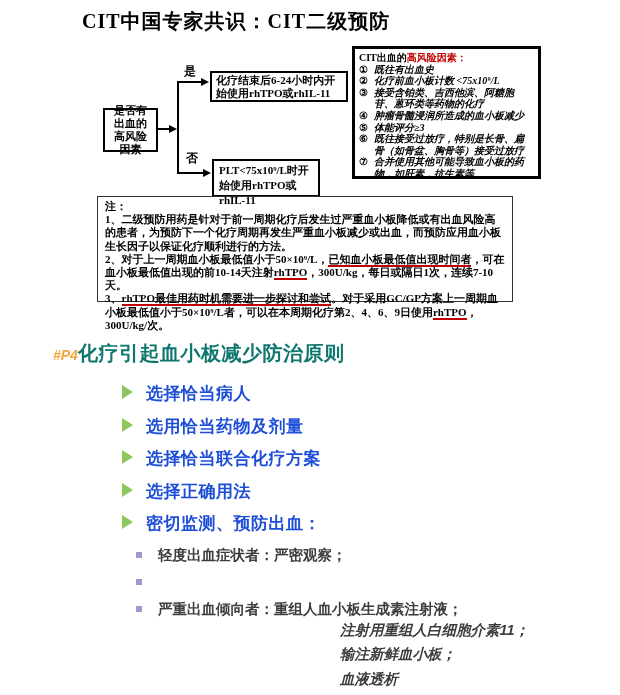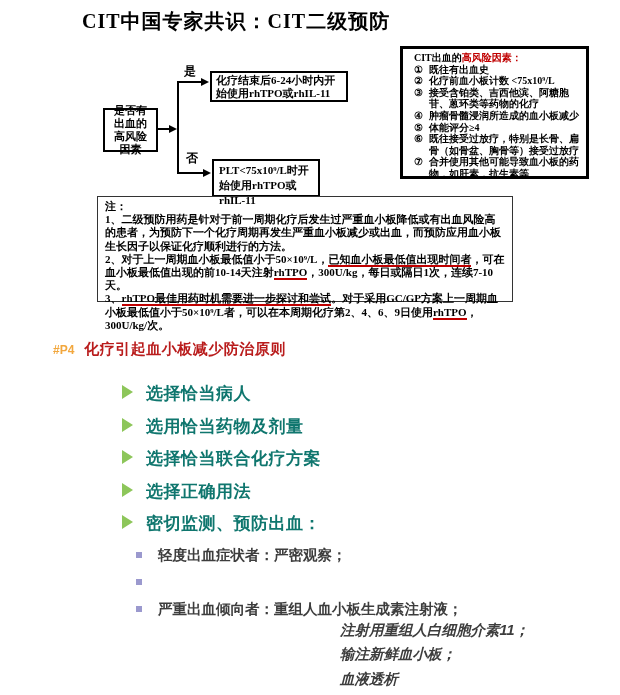--- a/index.html
+++ b/index.html
@@ -9,26 +9,26 @@
 
   .title { position:absolute; left:82px; top:8px; font-size:20px; font-weight:bold; letter-spacing:1px; }
 
   
   .box { position:absolute; border:2px solid #000; background:#fff; font-weight:bold; }
   .decision { left:103px; top:108px; width:55px; height:44px; font-size:11px; line-height:13px;
               display:flex; align-items:center; justify-content:center; text-align:center; padding:5px; }
   .yes-box { left:210px; top:71px; width:138px; height:31px; font-size:11px; line-height:13px; padding:1px 4px; }
   .no-box  { left:212px; top:159px; width:108px; height:38px; font-size:11px; line-height:15px; padding:2px 5px; }
   .risk-box{ left:352px; top:46px; width:189px; height:133px; border-width:3px;
-             font-size:10px; line-height:11.6px; padding:3px 5px 0 11px;margin-left:48px; }
+             font-size:10px; line-height:11.6px; padding:3px 5px 0 4px; }
   .risk-title { white-space:nowrap; }
   .red { color:#c00000; }
   .risk-item { display:flex; }
   .risk-item .num { flex:0 0 15px; }
-  .risk-item .txt { flex:1; }
+  .risk-item .txt { flex:1;font-style:italic; }
 
   .flow-label { position:absolute; font-size:12px; font-weight:bold; }
   .lbl-yes { left:184px; top:63px; }
   .lbl-no  { left:186px; top:150px; }
 
   .cline { position:absolute; background:#000; }
   .l1 { left:157px; top:128px; width:14px; height:2px; }
   .lv { left:177px; top:81px;  width:2px;  height:93px; }
   .l2 { left:179px; top:81px;  width:22px; height:2px; }
   .l3 { left:179px; top:172px; width:25px; height:2px; }
@@ -42,24 +42,24 @@
   
   .note-box { position:absolute; left:97px; top:196px; width:416px; height:106px;
               border:1.5px solid #333; padding:3px 7px; font-size:11px; font-weight:bold;
               line-height:13.2px; }
   .note-box p { margin:0; }
   .ru { border-bottom:2px solid #c00000; }
 
   
   .sans { font-family:"Liberation Sans","DejaVu Sans",sans-serif; }
   .section-heading { position:absolute; left:53px; top:340px; font-weight:bold; }
-  .tag { color:#f2a73d; font-size:12px; }
-  .headtext { color:#b91c1c; font-size:15px; margin-left:10px; letter-spacing:0.5px; }
+  .tag { color:#f2a73d; font-size:14px;font-style:italic; }
+  .headtext { color:#0f766e; font-size:20px; letter-spacing:0.5px; }
 
-  .bullets { position:absolute; left:122px; top:382px; width:420px; color:#0f766e; font-weight:bold; }
+  .bullets { position:absolute; left:122px; top:382px; width:420px; color:#1d4ed8; font-weight:bold; }
   .bullet-row { height:32.6px; display:flex; align-items:flex-start; font-size:17px; letter-spacing:0.5px; }
   .bmark { width:0; height:0; border-left:11px solid #8dc65a;
            border-top:7px solid transparent; border-bottom:7px solid transparent;
            margin:3px 13px 0 0; flex:0 0 11px; }
 
   .subbullets { position:absolute; left:136px; top:546px; width:440px; color:#3d3d3d; font-weight:bold; }
   .sub-row { height:26.8px; display:flex; align-items:flex-start; font-size:14.5px; }
   .smark { width:6px; height:6px; background:#9b99ce; margin:6px 16px 0 0; flex:0 0 6px; }
 
   .continuation { position:absolute; left:340px; top:618px; font-size:14.5px; line-height:24.3px;
@@ -100,21 +100,21 @@
     <div class="risk-item">
         <span class="num">③</span>
         <span class="txt">接受含铂类、吉西他滨、阿糖胞苷、蒽环类等药物的化疗</span>
       </div>
     <div class="risk-item">
         <span class="num">④</span>
         <span class="txt">肿瘤骨髓浸润所造成的血小板减少</span>
       </div>
     <div class="risk-item">
         <span class="num">⑤</span>
-        <span class="txt">体能评分≥4</span>
+        <span class="txt">体能评分≥3</span>
       </div>
     <div class="risk-item">
         <span class="num">⑥</span>
         <span class="txt">既往接受过放疗，特别是长骨、扁骨（如骨盆、胸骨等）接受过放疗</span>
       </div>
     <div class="risk-item">
         <span class="num">⑦</span>
         <span class="txt">合并使用其他可能导致血小板的药物，如肝素，抗生素等</span>
       </div>
   </div>

